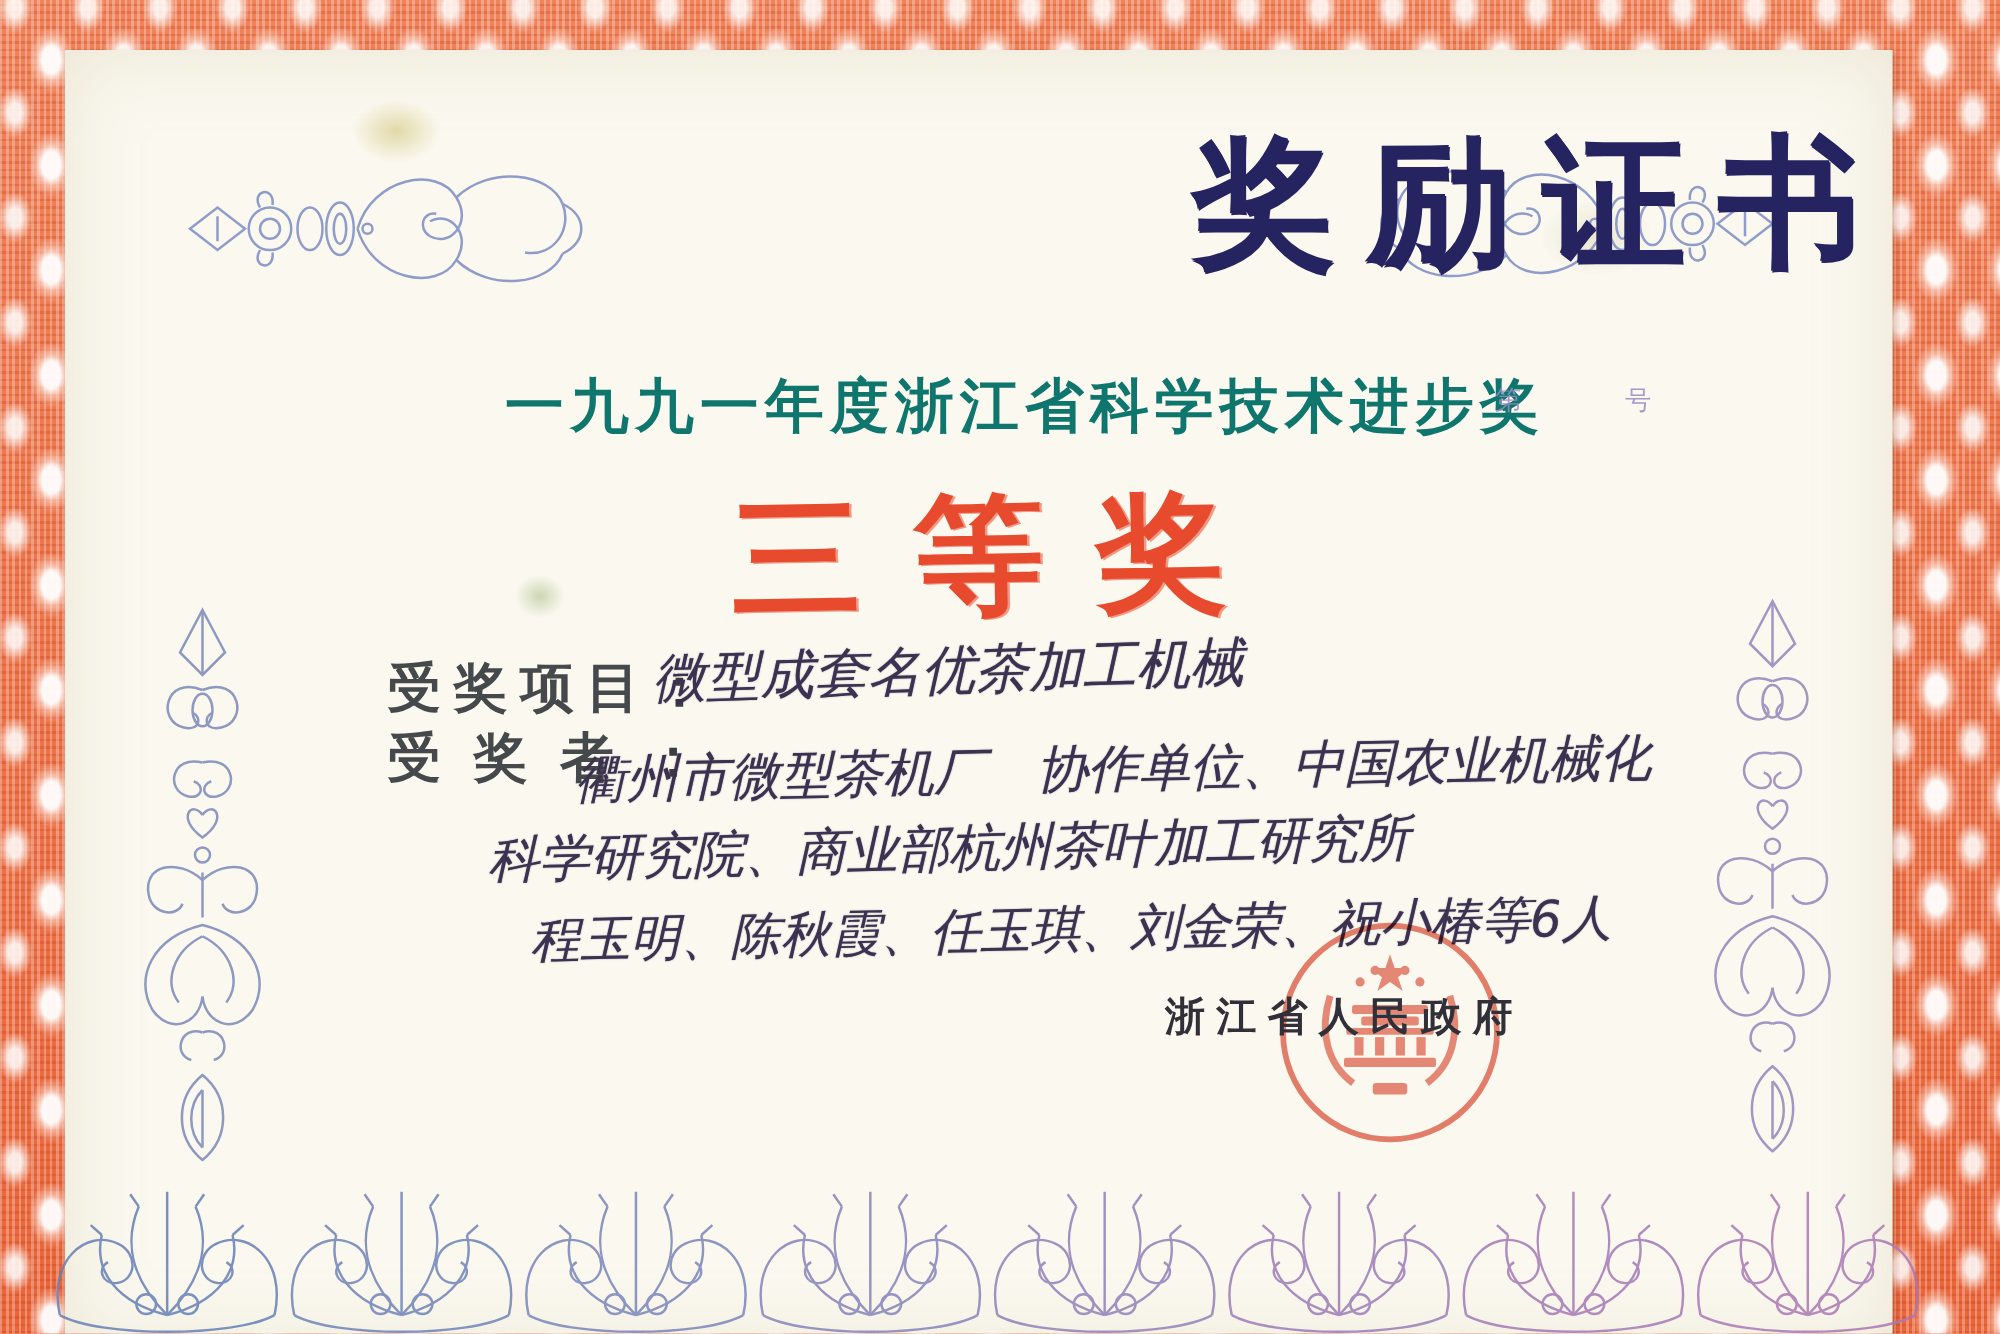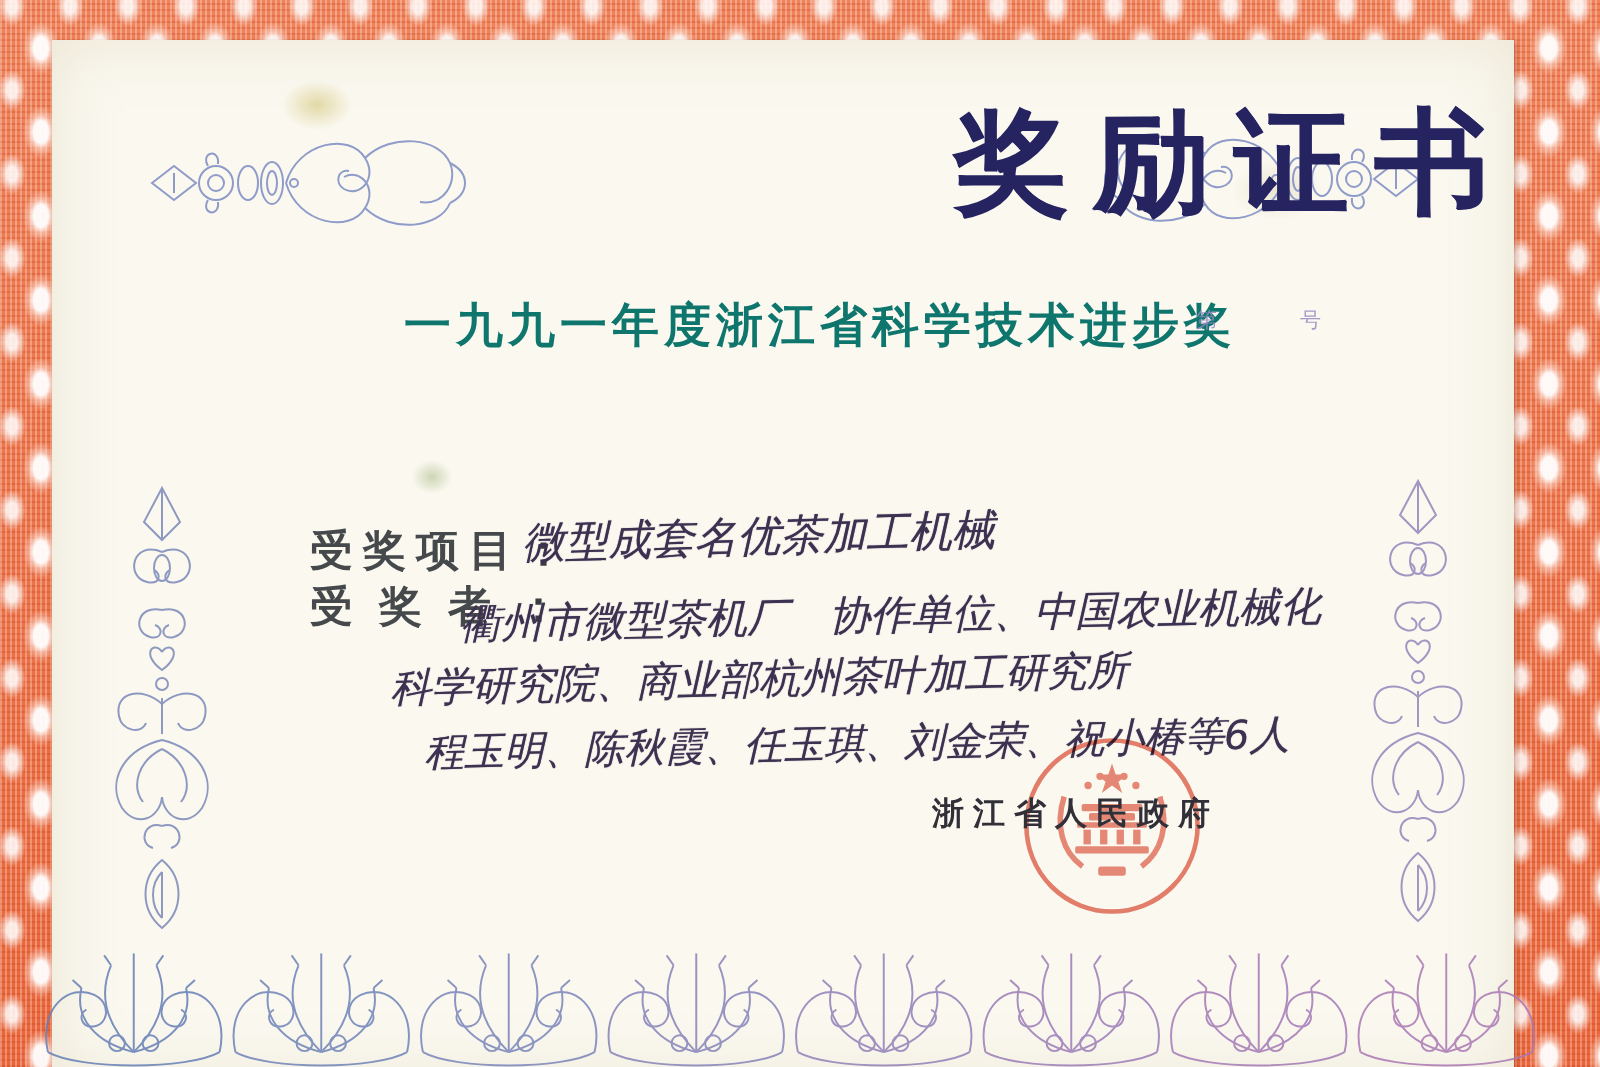--- a/index.html
+++ b/index.html
@@ -141,20 +141,23 @@
     <div class="title-row">
       <span class="cert-title">奖励证书</span>
     </div>
 
     <div class="subtitle-row">
       <span class="subtitle">一九九一年度浙江省科学技术进步奖</span>
       <span class="cert-no no-prefix">第</span>
       <span class="cert-no no-suffix">号</span>
     </div>
 
+    <div class="grade-row">
+      <span class="grade">三等奖</span>
+    </div>
 
     <div class="label project-label">
       <span>受奖项目</span><span class="colon">：</span>
     </div>
     <div class="hand project-value">微型成套名优茶加工机械</div>
 
     <div class="label recipient-label">
       <span>受奖者</span><span class="colon">：</span>
     </div>
     <div class="hand recipient-line1">衢州市微型茶机厂　协作单位、中国农业机械化</div>

